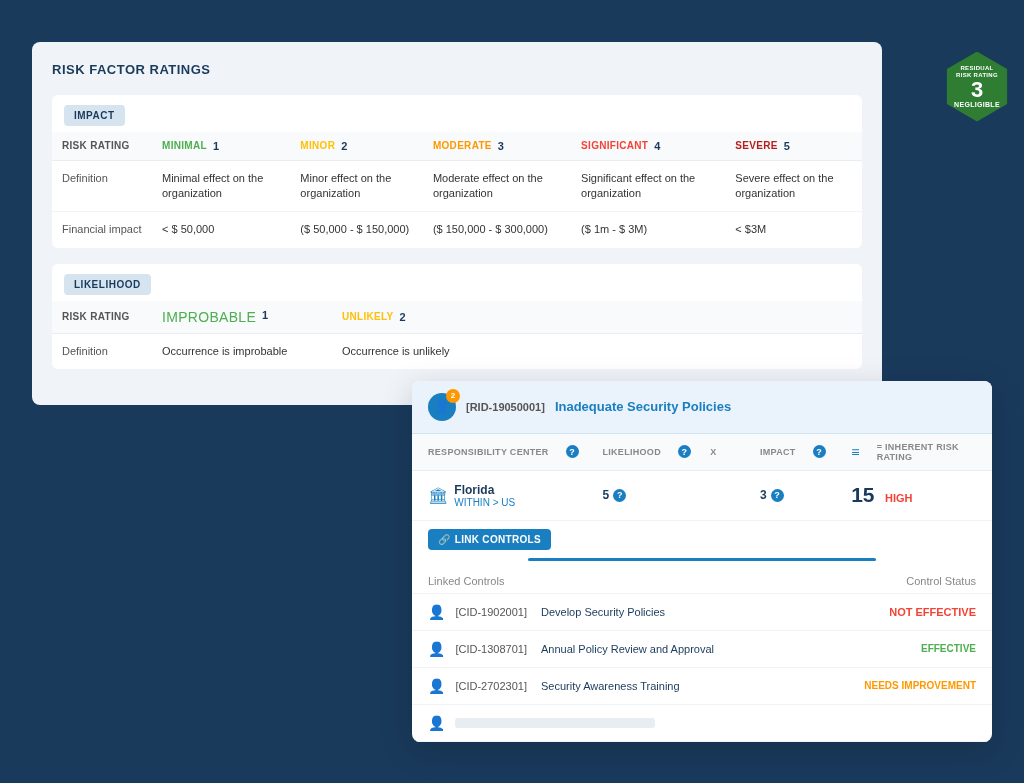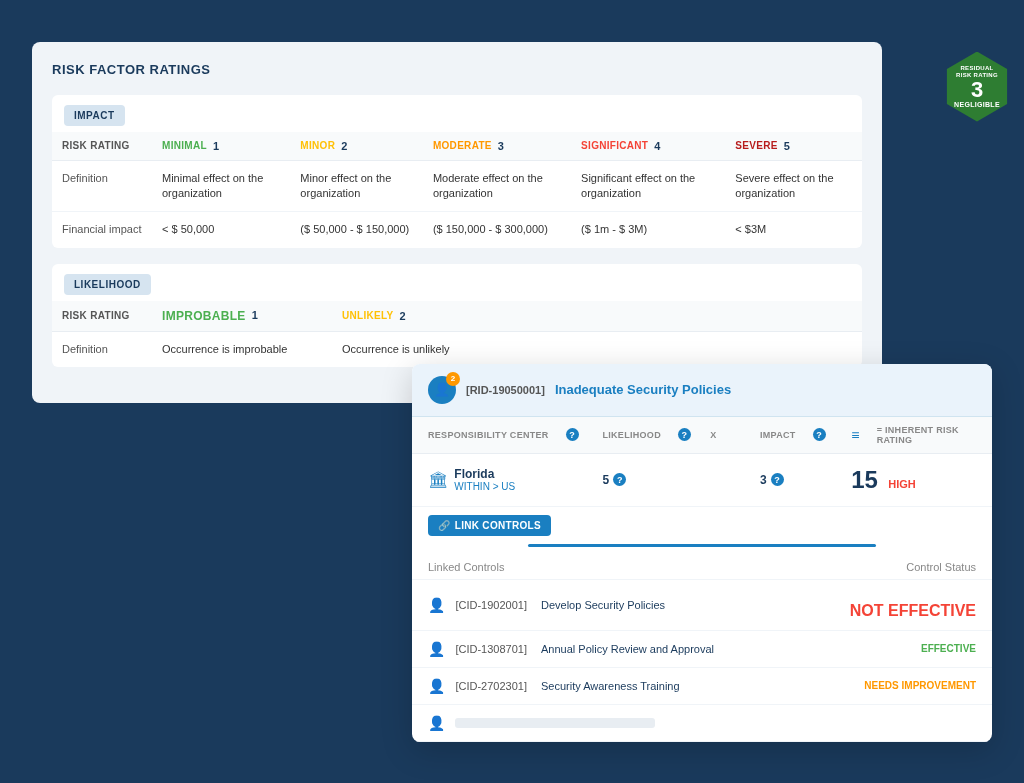--- a/index.html
+++ b/index.html
@@ -89,21 +89,21 @@
     .rating-header {
       display: flex;
       align-items: flex-start;
       gap: 6px;
     }
     .rating-label-minimal { color: #4CAF50; font-weight: 700; font-size: 10px; text-transform: uppercase; }
     .rating-label-minor { color: #FFC107; font-weight: 700; font-size: 10px; text-transform: uppercase; }
     .rating-label-moderate { color: #FF9800; font-weight: 700; font-size: 10px; text-transform: uppercase; }
     .rating-label-significant { color: #f44336; font-weight: 700; font-size: 10px; text-transform: uppercase; }
     .rating-label-severe { color: #b71c1c; font-weight: 700; font-size: 10px; text-transform: uppercase; }
-    .rating-label-improbable { color: #4CAF50; font-weight: 700; font-size: 12px; text-transform: uppercase; }
+    .rating-label-improbable { color: #4CAF50; font-weight: 400; font-size: 14px; text-transform: uppercase; }
     .rating-label-unlikely { color: #FFC107; font-weight: 700; font-size: 10px; text-transform: uppercase; }
     .rating-num {
       color: #1a3a5c;
       font-weight: 700;
       font-size: 11px;
     }
     .overlay-panel {
       position: absolute;
       bottom: 0;
       right: 0;
@@ -210,21 +210,21 @@
       font-size: 12px;
       color: #1a3a5c;
       font-weight: 600;
     }
     .info-icon {
       color: #1a7fc1;
       font-size: 11px;
       cursor: pointer;
     }
     .risk-score {
-      font-size: 24px;
+      font-size: 21px;
       font-weight: 700;
       color: #1a3a5c;
     }
     .risk-label-high {
       font-size: 11px;
       color: #f44336;
       font-weight: 700;
     }
     .link-controls-btn {
       background: #1a7fc1;
@@ -264,21 +264,21 @@
     .control-id {
       color: #555;
       font-size: 11px;
       margin-right: 4px;
     }
     .control-name {
       font-size: 11px;
       color: #1a3a5c;
       flex: 1;
     }
-    .status-not-effective { color: #f44336; font-size: 16px; font-weight: 700; text-transform: uppercase; margin-top: 12px; }
+    .status-not-effective { color: #f44336; font-size: 11px; font-weight: 700; text-transform: uppercase; }
     .status-effective { color: #4CAF50; font-size: 10px; font-weight: 700; text-transform: uppercase; }
     .status-needs-improvement { color: #FF9800; font-size: 10px; font-weight: 700; text-transform: uppercase; }
     .hexagon-badge {
       position: absolute;
       top: 10px;
       right: -20px;
       z-index: 20;
     }
     .hexagon {
       width: 70px;

